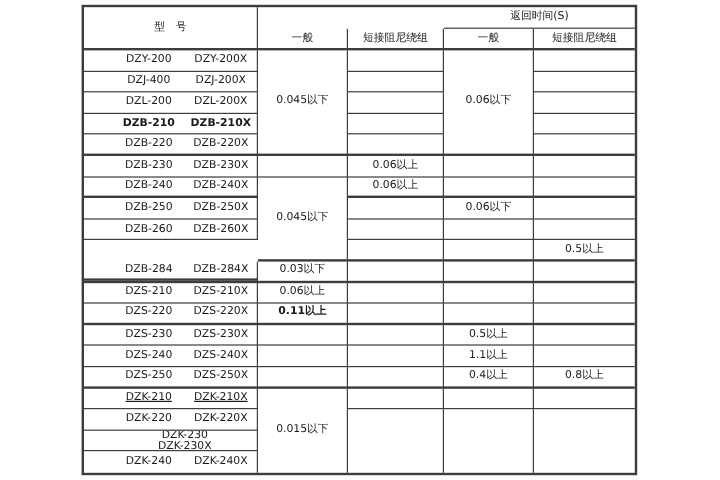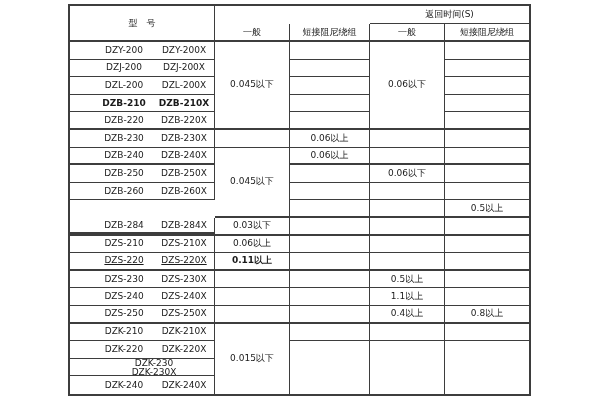--- a/index.html
+++ b/index.html
@@ -39,21 +39,21 @@
   <div class="c h hb" style="grid-row:2; grid-column:2;">一般</div>
   <div class="c h hb" style="grid-row:2; grid-column:3;">短接阻尼绕组</div>
   <div class="c h hb" style="grid-row:2; grid-column:4;">一般</div>
   <div class="c h hb nr" style="grid-row:2; grid-column:5;">短接阻尼绕组</div>
 
 <div class="c model" style="grid-area: 3 / 1;">
       <div class="m">DZY-200</div>
       <div class="m">DZY-200X</div>
     </div>
     <div class="c model" style="grid-area: 4 / 1;">
-      <div class="m">DZJ-200</div>
+      <div class="m">DZJ-400</div>
       <div class="m">DZJ-200X</div>
     </div>
     <div class="c model" style="grid-area: 5 / 1;">
       <div class="m">DZL-200</div>
       <div class="m">DZL-200X</div>
     </div>
     <div class="c model" style="grid-area: 6 / 1; font-weight: bold;">
       <div class="m">DZB-210</div>
       <div class="m">DZB-210X</div>
     </div>
@@ -82,37 +82,37 @@
       <div class="m">DZB-270X</div>
     </div>
     <div class="c model gb" style="grid-area: 13 / 1;">
       <div class="m">DZB-284</div>
       <div class="m">DZB-284X</div>
     </div>
     <div class="c model" style="grid-area: 14 / 1;">
       <div class="m">DZS-210</div>
       <div class="m">DZS-210X</div>
     </div>
-    <div class="c model gb" style="grid-area: 15 / 1; text-decoration: underline;">
+    <div class="c model gb" style="grid-area: 15 / 1;">
       <div class="m">DZS-220</div>
       <div class="m">DZS-220X</div>
     </div>
     <div class="c model" style="grid-area: 16 / 1;">
       <div class="m">DZS-230</div>
       <div class="m">DZS-230X</div>
     </div>
     <div class="c model" style="grid-area: 17 / 1;">
       <div class="m">DZS-240</div>
       <div class="m">DZS-240X</div>
     </div>
     <div class="c model gb" style="grid-area: 18 / 1;">
       <div class="m">DZS-250</div>
       <div class="m">DZS-250X</div>
     </div>
-    <div class="c model" style="grid-area: 19 / 1;">
+    <div class="c model" style="grid-area: 19 / 1; text-decoration: underline;">
       <div class="m">DZK-210</div>
       <div class="m">DZK-210X</div>
     </div>
     <div class="c model" style="grid-area: 20 / 1;">
       <div class="m">DZK-220</div>
       <div class="m">DZK-220X</div>
     </div>
     <div class="c model" style="grid-area: 21 / 1; flex-direction: column;">
       <div class="m">DZK-230</div>
       <div class="m">DZK-230X</div>

